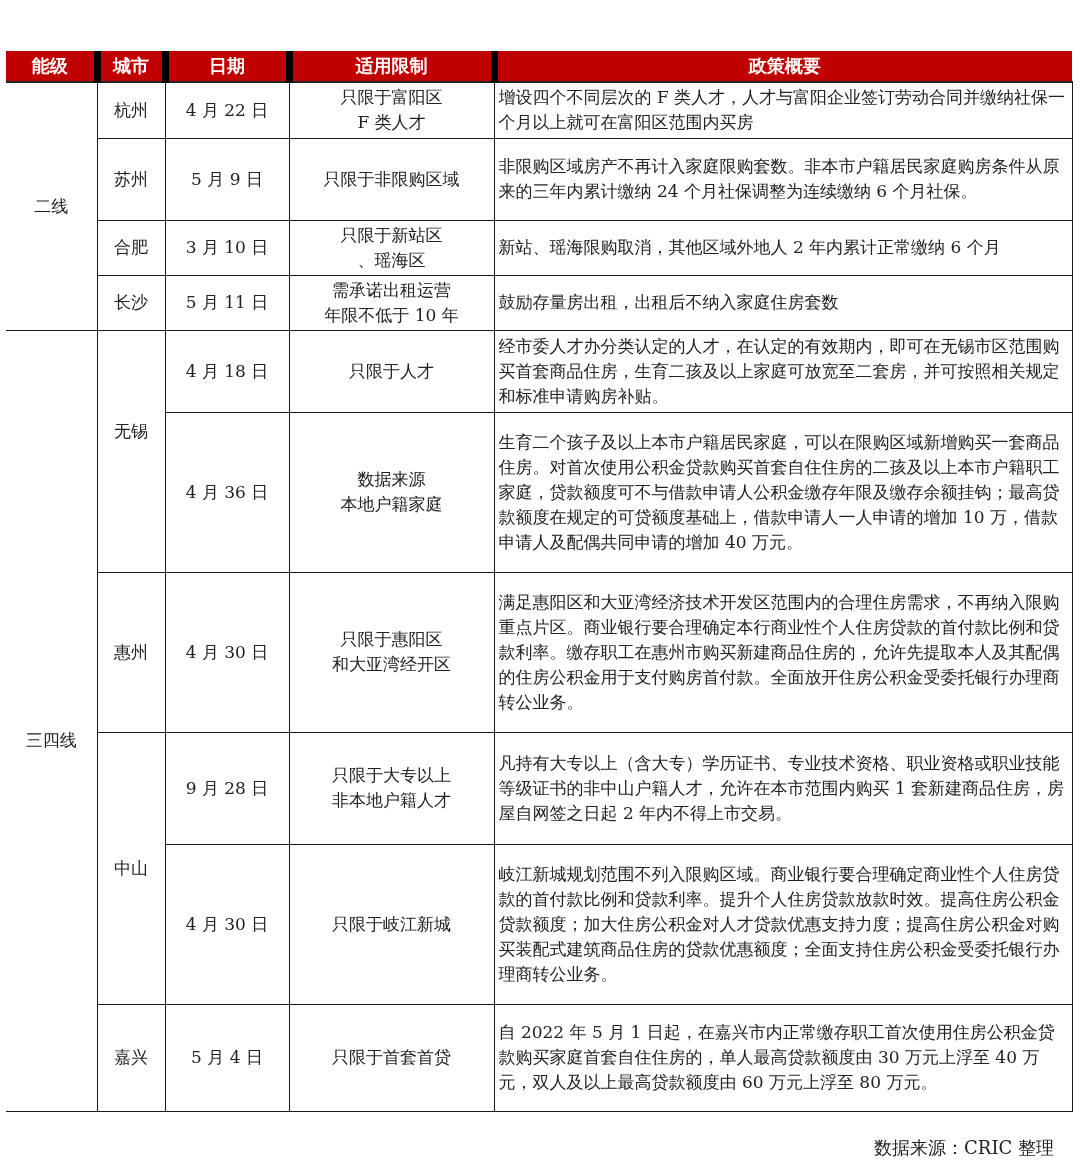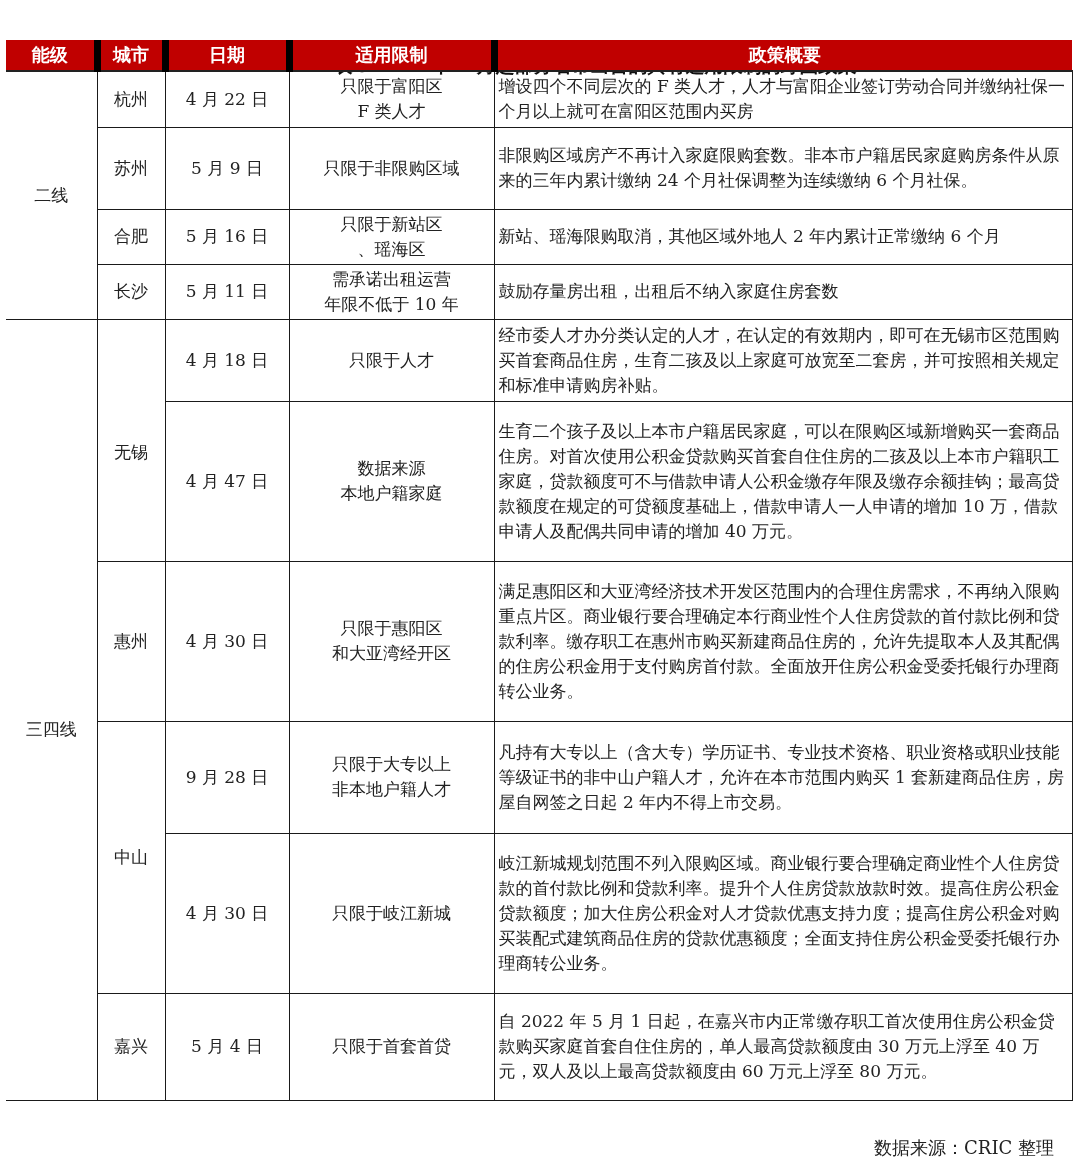--- a/index.html
+++ b/index.html
@@ -25,21 +25,21 @@
       font-weight: bold;
       font-size: 19px;
       line-height: 26px;
       color: #111;
       padding-left: 110px;
       box-sizing: border-box;
       margin-top: 44px;
     }
     table.policy {
       position: absolute;
-      top: 40px;
+      top: 51px;
       left: 6px;
       width: 1066px;
       border-collapse: collapse;
       table-layout: fixed;
       font-size: 17px;
     }
     table.policy col.c1 { width: 91px; }
     table.policy col.c2 { width: 68px; }
     table.policy col.c3 { width: 124px; }
     table.policy col.c4 { width: 205px; }
@@ -133,44 +133,44 @@
       <td class="summary">增设四个不同层次的 F 类人才，人才与富阳企业签订劳动合同并缴纳社保一个月以上就可在富阳区范围内买房</td>
     </tr>
     <tr style="height:82px">
       <td class="city">苏州</td>
       <td>5 月 9 日</td>
       <td>只限于非限购区域</td>
       <td class="summary">非限购区域房产不再计入家庭限购套数。非本市户籍居民家庭购房条件从原来的三年内累计缴纳 24 个月社保调整为连续缴纳 6 个月社保。</td>
     </tr>
     <tr style="height:55px">
       <td class="city">合肥</td>
-      <td>5 月 16 日</td>
+      <td>3 月 10 日</td>
       <td>只限于新站区
 、瑶海区</td>
       <td class="summary">新站、瑶海限购取消，其他区域外地人 2 年内累计正常缴纳 6 个月</td>
     </tr>
     <tr style="height:55px">
       <td class="city">长沙</td>
       <td>5 月 11 日</td>
       <td>需承诺出租运营
 年限不低于 10 年</td>
       <td class="summary">鼓励存量房出租，出租后不纳入家庭住房套数</td>
     </tr>
 
     <tr class="group-start" style="height:82px">
       <td class="tier tier-bottom" rowspan="7" style="vertical-align:top;font-family:Liberation Serif, serif;">
         <span class="tier-label-low" style="margin-top:372px;">三四线</span>
       </td>
-      <td class="city" rowspan="2" style="vertical-align:top;padding-top:120px;">无锡</td>
+      <td class="city" rowspan="2" style="vertical-align:top;padding-top:88px;">无锡</td>
       <td>4 月 18 日</td>
       <td>只限于人才</td>
       <td class="summary">经市委人才办分类认定的人才，在认定的有效期内，即可在无锡市区范围购买首套商品住房，生育二孩及以上家庭可放宽至二套房，并可按照相关规定和标准申请购房补贴。</td>
     </tr>
     <tr style="height:160px">
-      <td>4 月 47 日</td>
+      <td>4 月 36 日</td>
       <td>数据来源
 本地户籍家庭</td>
       <td class="summary">生育二个孩子及以上本市户籍居民家庭，可以在限购区域新增购买一套商品住房。对首次使用公积金贷款购买首套自住住房的二孩及以上本市户籍职工家庭，贷款额度可不与借款申请人公积金缴存年限及缴存余额挂钩；最高贷款额度在规定的可贷额度基础上，借款申请人一人申请的增加 10 万，借款申请人及配偶共同申请的增加 40 万元。</td>
     </tr>
     <tr style="height:160px">
       <td class="city">惠州</td>
       <td>4 月 30 日</td>
       <td>只限于惠阳区
 和大亚湾经开区</td>
       <td class="summary">满足惠阳区和大亚湾经济技术开发区范围内的合理住房需求，不再纳入限购重点片区。商业银行要合理确定本行商业性个人住房贷款的首付款比例和贷款利率。缴存职工在惠州市购买新建商品住房的，允许先提取本人及其配偶的住房公积金用于支付购房首付款。全面放开住房公积金受委托银行办理商转公业务。</td>

